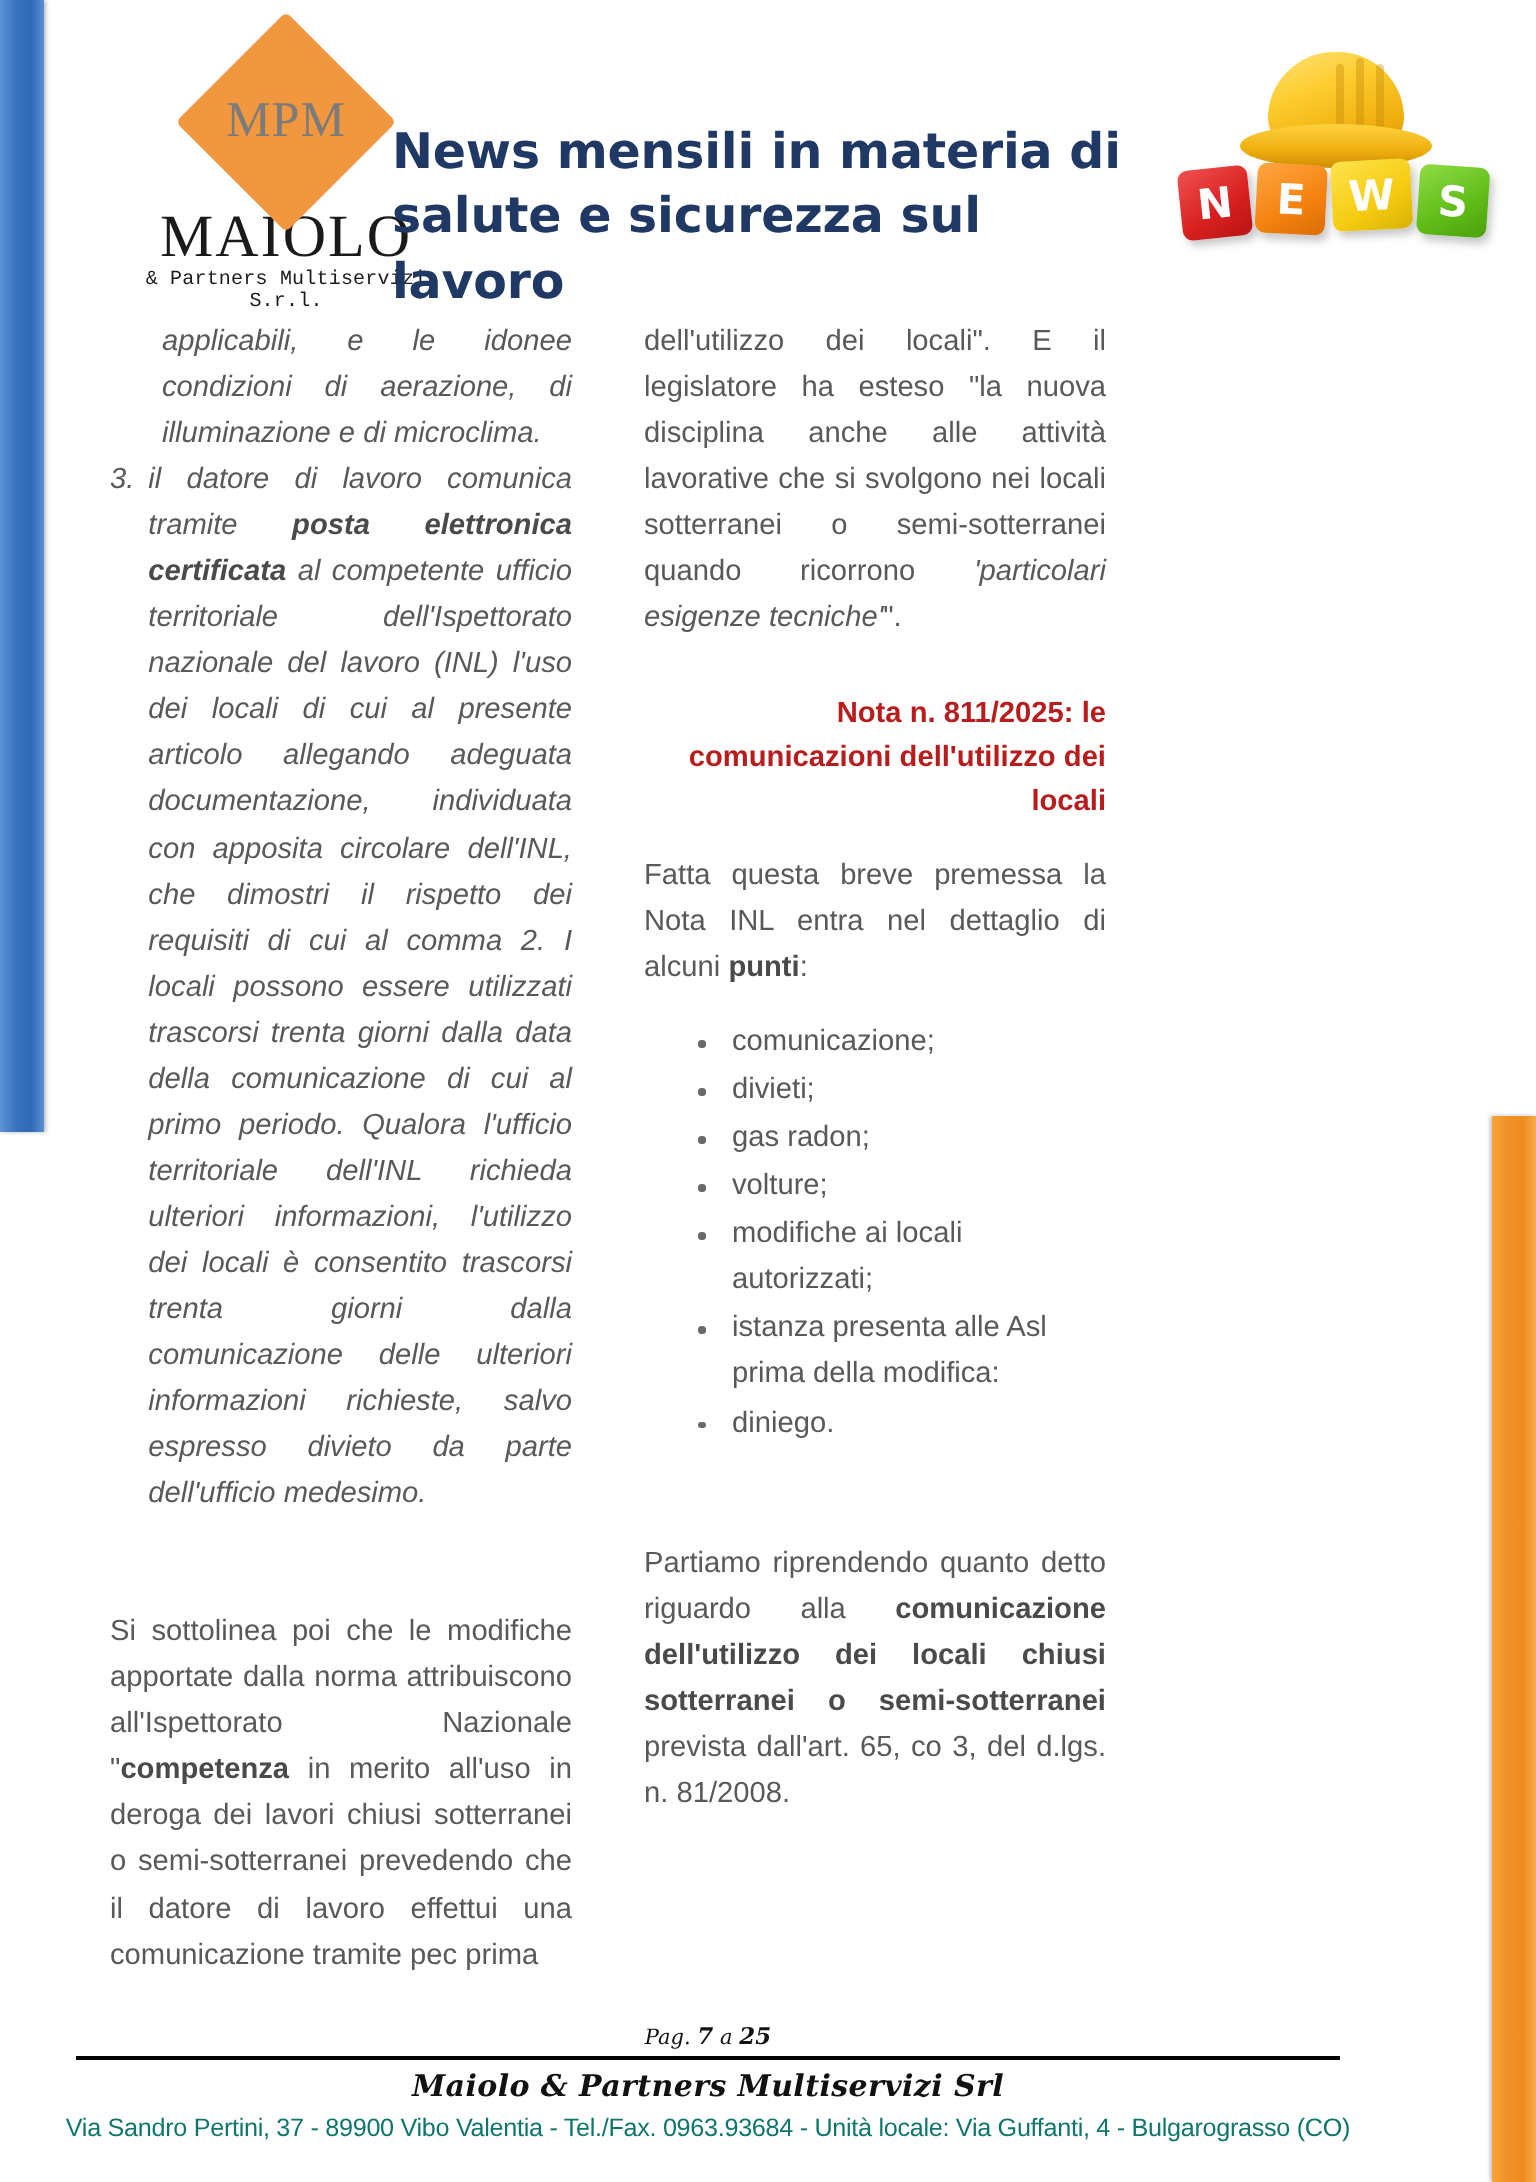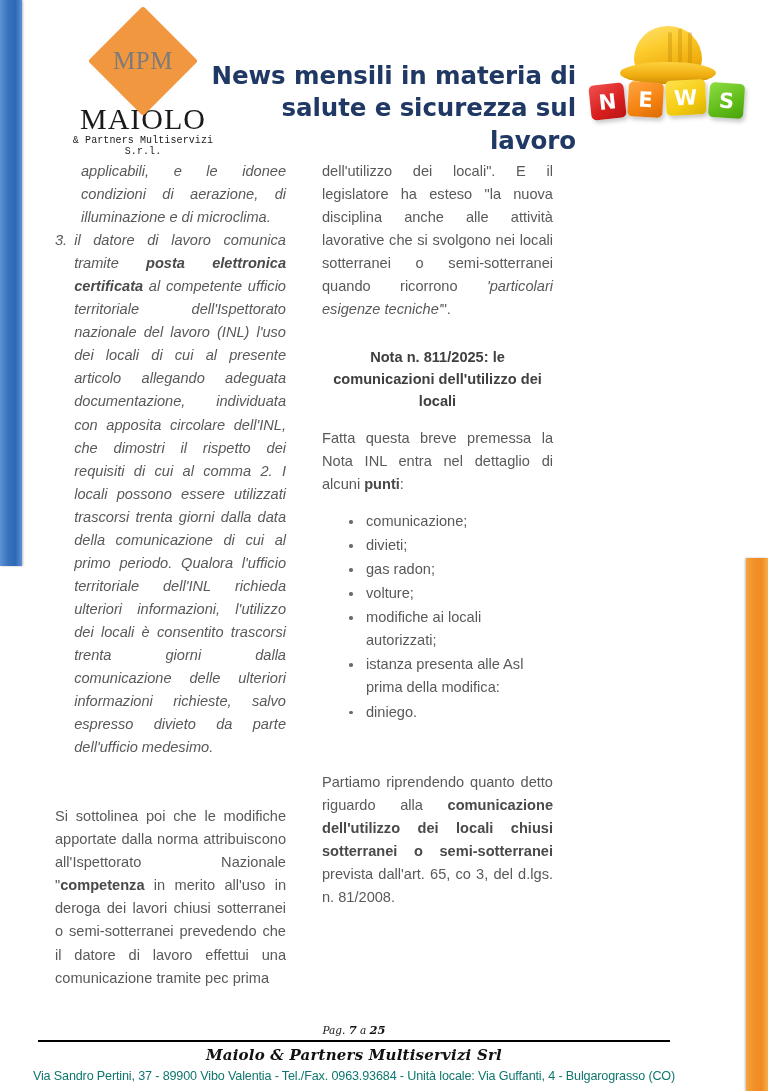--- a/index.html
+++ b/index.html
@@ -100,21 +100,21 @@
     font-weight: bold;
     font-size: 13px;
     color: #12243f;
     letter-spacing: 0.2px;
   }
   .masthead {
     position: absolute;
     left: 196px;
     top: 60px;
     width: 380px;
-    text-align: right;
+    text-align: left;
     font-family: "DejaVu Sans", sans-serif;
     font-weight: bold;
     font-size: 24.5px;
     line-height: 1.32;
     color: #1f3864;
     letter-spacing: -0.1px;
   }
 
   
   .news-emblem {
@@ -223,22 +223,22 @@
     font-style: italic;
   }
   .numlist .body { flex: 1 1 auto; }
 
   .indent-block { padding-left: 26px; }
 
   .section-heading {
     font-weight: bold;
     font-size: 14.6px;
     line-height: 1.5;
-    color: #404040;
-    text-align: center;
+    color: #b91c1c;
+    text-align: right;
   }
 
   ul.bullets {
     margin: 0;
     padding-left: 44px;
     list-style: none;
   }
   ul.bullets li {
     position: relative;
     text-align: left;
@@ -253,21 +253,21 @@
     width: 3.5px;
     height: 3.5px;
     border-radius: 50%;
     background: #6a6a6c;
   }
 
   
   .footer {
     position: absolute;
     left: 0;
-    bottom: 8px;
+    bottom: 20px;
     width: 708px;
     text-align: center;
   }
   .footer-page {
     font-family: "DejaVu Serif", serif;
     font-style: italic;
     font-size: 10.5px;
     color: #111;
     margin-bottom: 3px;
   }

